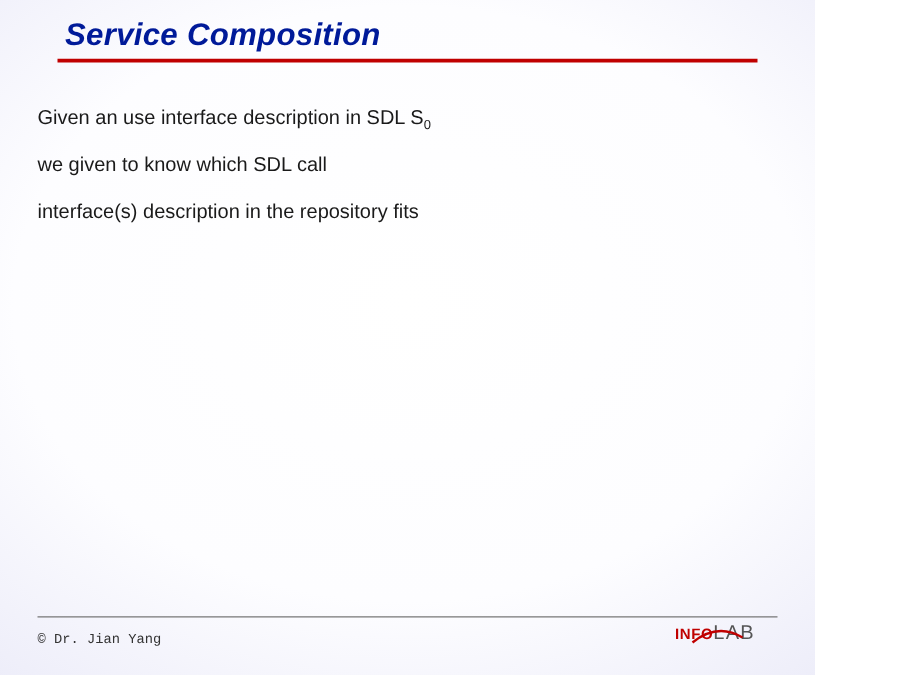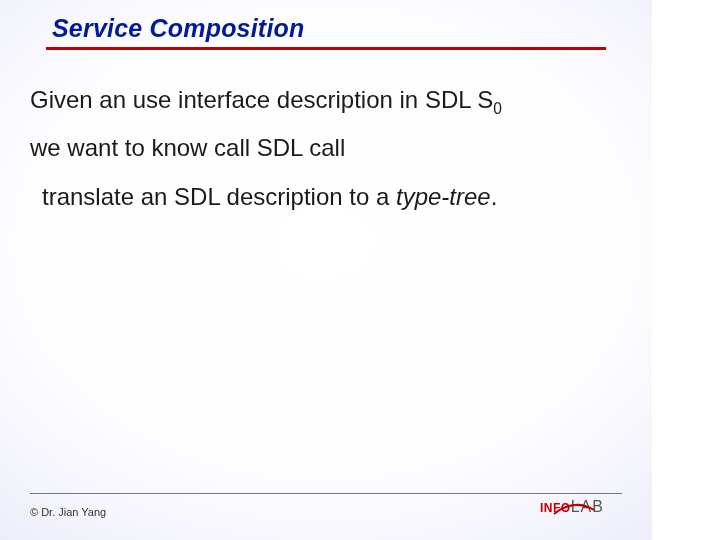--- a/index.html
+++ b/index.html
@@ -28,21 +28,21 @@
     letter-spacing: 0.2px;
   }
   .hr {
     margin: 4px 46px 0 46px;
     height: 3px;
     background: #c00000;
   }
   .body {
     padding: 34px 38px 0 30px;
     color: #1a1a1a;
-    font-size: 24px;
+    font-size: 16px;
     line-height: 1.35;
   }
   .body p {
     margin: 0 0 16px 0;
     font-weight: 400;
   }
   .indent {
     padding-left: 12px;
   }
   sub {
@@ -58,21 +58,21 @@
     left: 30px;
     right: 30px;
     bottom: 46px;
     height: 1px;
     background: #777;
   }
   .copyright {
     position: absolute;
     left: 30px;
     bottom: 22px;
-    font-family: Liberation Sans, sans-serif;
+    font-family: Liberation Mono, monospace;
     font-size: 11px;
     color: #333;
   }
   .logo {
     position: absolute;
     right: 28px;
     bottom: 18px;
     width: 84px;
     height: 24px;
   }
@@ -108,26 +108,24 @@
 
   <div class="title-wrap">
     <div class="title">Service Composition</div>
   </div>
   <div class="hr"></div>
 
   <div class="body">
     <p>
       <span>Given an use interface description in SDL S</span><sub>0</sub>
     </p>
-    <p>we want to know call SDL call</p>
+    <p>we given to know which SDL call</p>
+    <p>interface(s) description in the repository fits</p>
 
     <div class="indent">
-      <p>
-        <span>translate an SDL description to a </span><span class="em">type-tree</span><span>.</span>
-      </p>
     </div>
   </div>
 
   <div class="footer-rule"></div>
   <div class="copyright">© Dr. Jian Yang</div>
 
   <div class="logo">
     <span class="info-box">INFO</span><span class="lab">LAB</span>
     <div class="swoosh">
       <svg viewBox="0 0 44 16" width="44" height="16">

